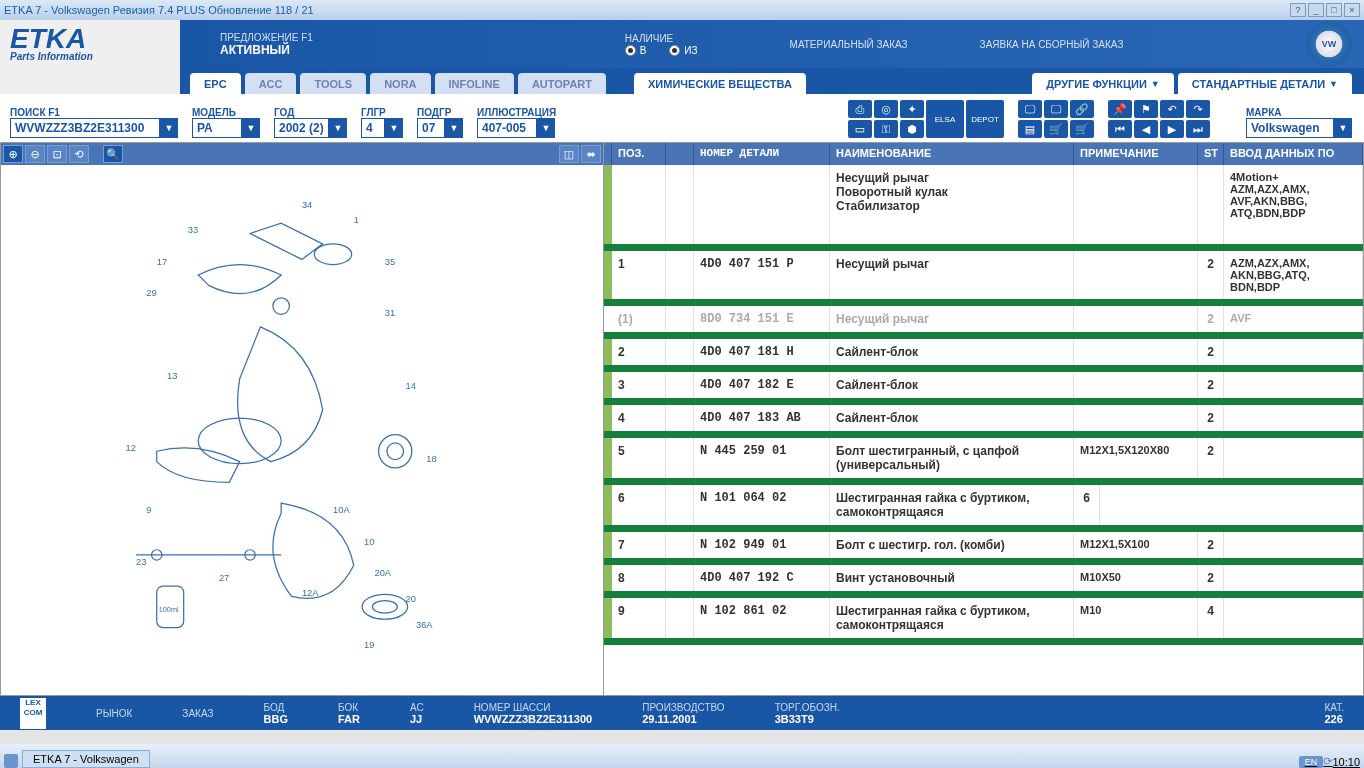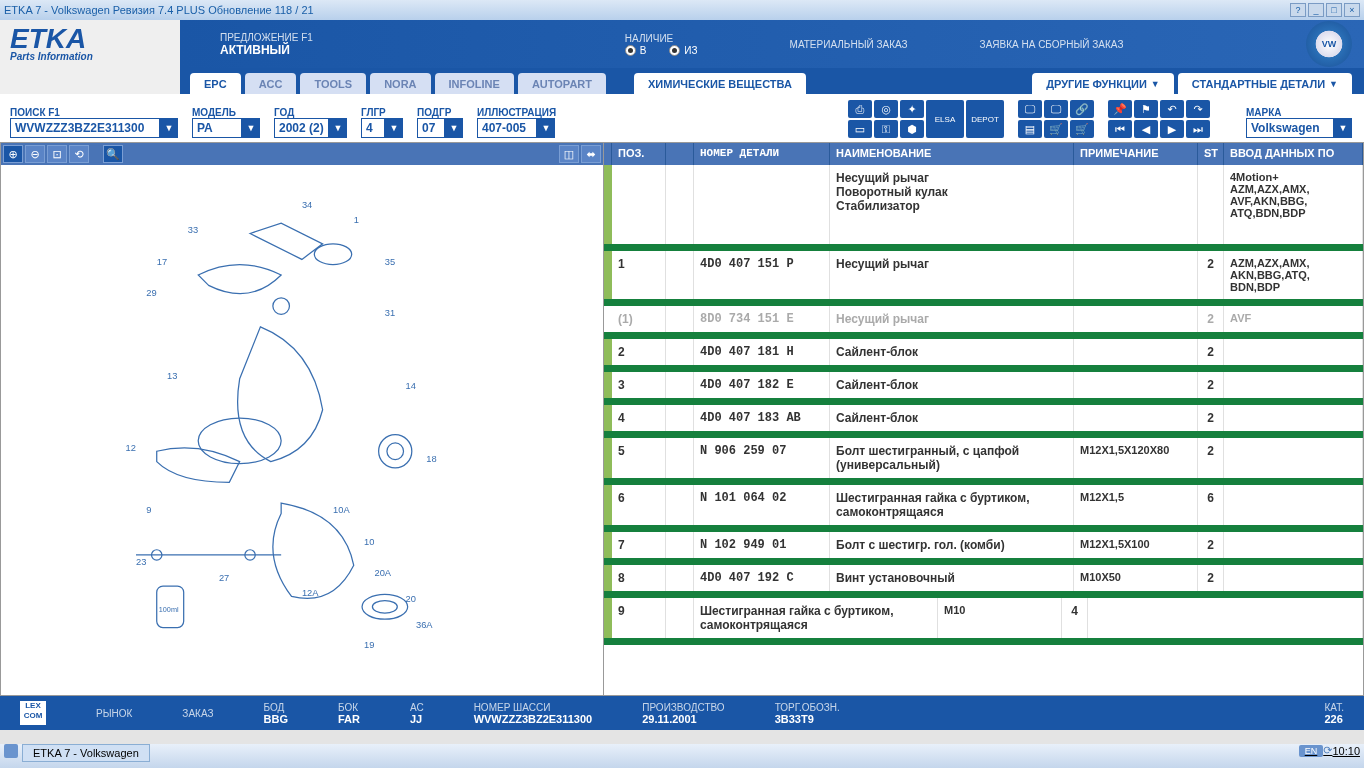--- a/index.html
+++ b/index.html
@@ -69,24 +69,24 @@
 .c-part { width:136px; font-family:'Courier New',monospace; font-weight:bold; }
 .c-name { width:244px; font-weight:bold; }
 .c-note { width:124px; font-weight:bold; font-size:11px; }
 .c-st { width:26px; text-align:center; font-weight:bold; }
 .c-data { flex:1; font-weight:bold; font-size:11px; }
 
 
 .status { height:34px; background:#1a56a6; color:#fff; display:flex; align-items:center; padding:0 20px; gap:50px; font-size:10px; }
 .status .sgrp .slbl { opacity:.75; }
 .status .sgrp .sval { font-weight:bold; font-size:11px; }
-.lex { width:26px; height:24px; background:#fff; color:#1a56a6; font-size:8px; font-weight:bold; text-align:center; line-height:10px; padding-top:0px; }
-
-
-.taskbar { position:absolute; bottom:0; left:0; right:0; height:24px; background:linear-gradient(#e8f0fa,#c4d6ec); display:flex; align-items:flex-start; padding:0 4px; font-size:11px; }
+.lex { width:26px; height:31px; background:#fff; color:#1a56a6; font-size:8px; font-weight:bold; text-align:center; line-height:10px; padding-top:0px; }
+
+
+.taskbar { position:absolute; bottom:0; left:0; right:0; height:24px; background:linear-gradient(#e8f0fa,#c4d6ec); display:flex; align-items:flex-end; padding:0 4px; font-size:11px; }
 .task-item { background:#d0e0f4; border:1px solid #8aaed4; padding:2px 10px; margin-left:4px; cursor:pointer; }
 .task-right { margin-left:auto; display:flex; align-items:center; gap:0;text-decoration:underline; }
 .task-pill { background:#6a94ce; color:#fff; padding:1px 6px; font-size:9px; border-radius:2px; }
 
 
 .right-pane ::-webkit-scrollbar { width:16px; }
 .right-pane ::-webkit-scrollbar-track { background:#e8e8e8; }
 .right-pane ::-webkit-scrollbar-thumb { background:#b8c8e0; border:1px solid #8aa; }
 
 
@@ -395,33 +395,32 @@
           <div class="gcell c-part">4D0 407 183 AB</div>
           <div class="gcell c-name">Сайлент-блок</div>
           <div class="gcell c-note"></div>
           <div class="gcell c-st">2</div>
           <div class="gcell c-data" style="white-space:pre-line"></div>
         </div>
         <div class="grow green">
           <div class="marker"></div>
           <div class="gcell c-pos">5</div>
           <div class="gcell c-blank"></div>
-          <div class="gcell c-part">N  906 259 07</div>
+          <div class="gcell c-part">N  445 259 01</div>
           <div class="gcell c-name">Болт шестигранный, с цапфой (универсальный)</div>
           <div class="gcell c-note">M12X1,5X120X80</div>
           <div class="gcell c-st">2</div>
           <div class="gcell c-data" style="white-space:pre-line"></div>
         </div>
         <div class="grow green">
           <div class="marker"></div>
           <div class="gcell c-pos">6</div>
           <div class="gcell c-blank"></div>
           <div class="gcell c-part">N  101 064 02</div>
           <div class="gcell c-name">Шестигранная гайка с буртиком, самоконтрящаяся</div>
-          <div class="gcell c-note">M12X1,5</div>
           <div class="gcell c-st">6</div>
           <div class="gcell c-data" style="white-space:pre-line"></div>
         </div>
         <div class="grow green">
           <div class="marker"></div>
           <div class="gcell c-pos">7</div>
           <div class="gcell c-blank"></div>
           <div class="gcell c-part">N  102 949 01</div>
           <div class="gcell c-name">Болт с шестигр. гол. (комби)</div>
           <div class="gcell c-note">M12X1,5X100</div>
@@ -435,20 +434,21 @@
           <div class="gcell c-part">4D0 407 192 C</div>
           <div class="gcell c-name">Винт установочный</div>
           <div class="gcell c-note">M10X50</div>
           <div class="gcell c-st">2</div>
           <div class="gcell c-data" style="white-space:pre-line"></div>
         </div>
         <div class="grow green">
           <div class="marker"></div>
           <div class="gcell c-pos">9</div>
           <div class="gcell c-blank"></div>
+          <div class="gcell c-part">N  102 861 02</div>
           <div class="gcell c-name">Шестигранная гайка с буртиком, самоконтрящаяся</div>
           <div class="gcell c-note">M10</div>
           <div class="gcell c-st">4</div>
           <div class="gcell c-data" style="white-space:pre-line"></div>
         </div>
       </div>
   </div>
 </div>
 
 <div class="status">

